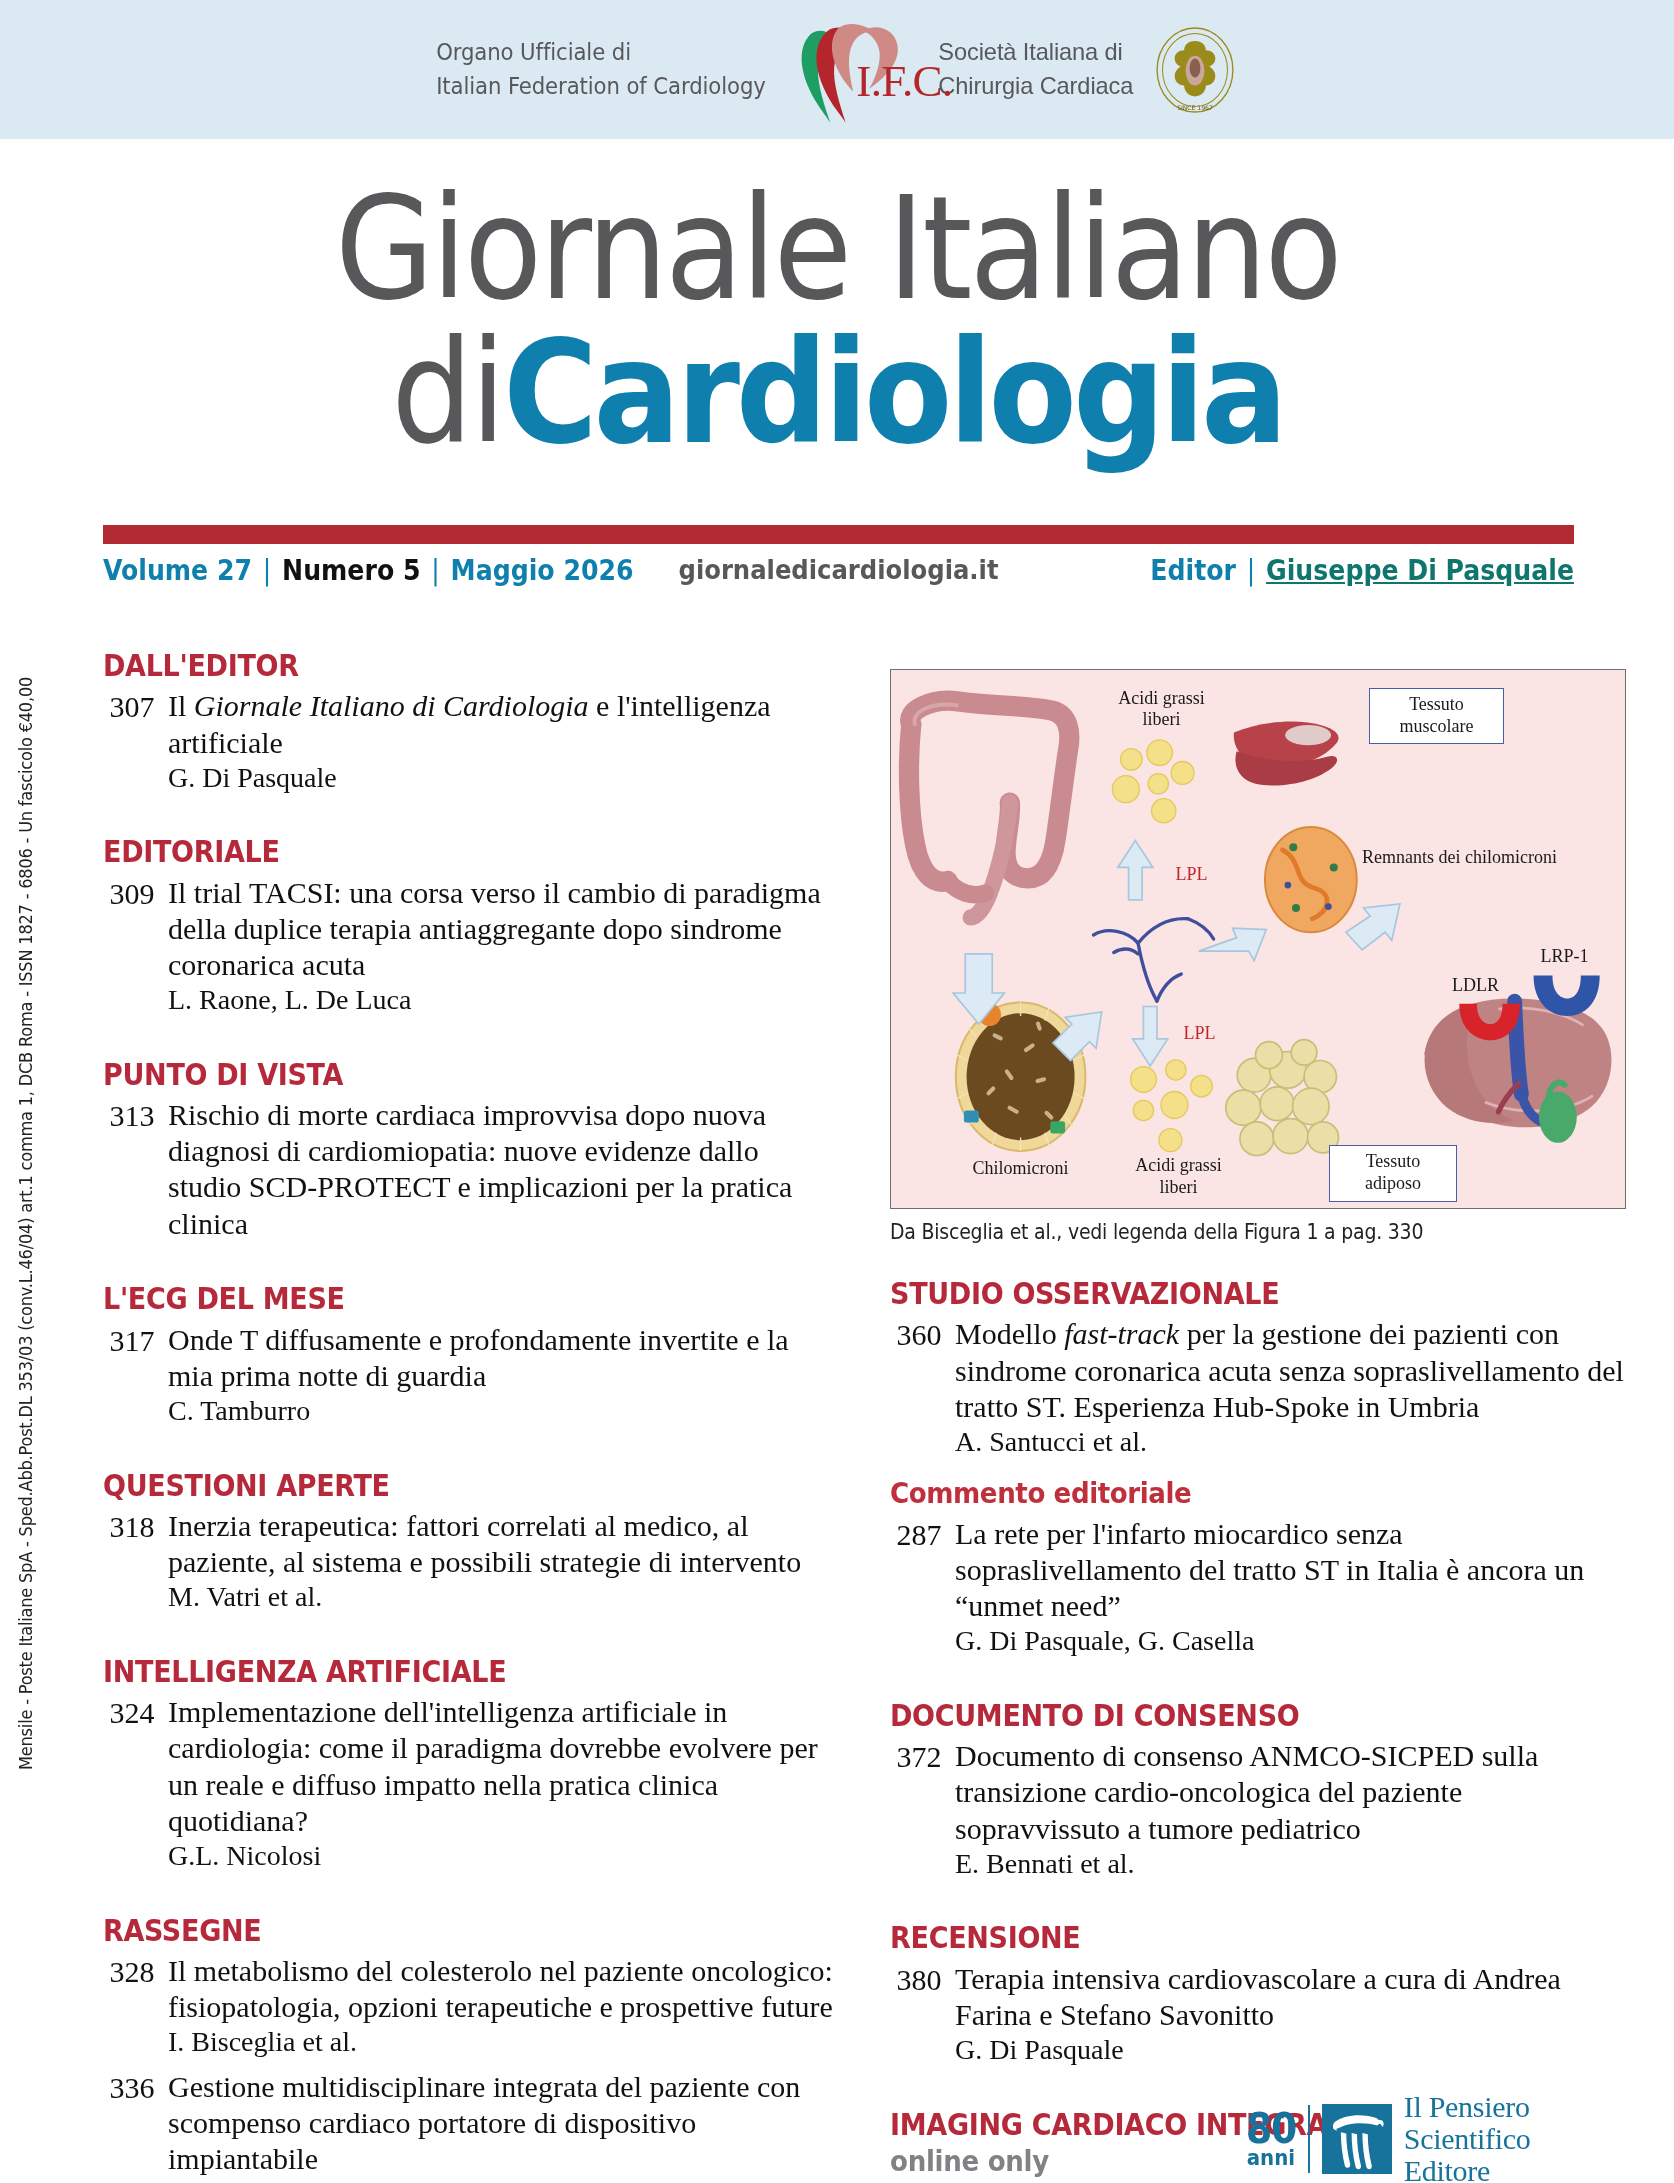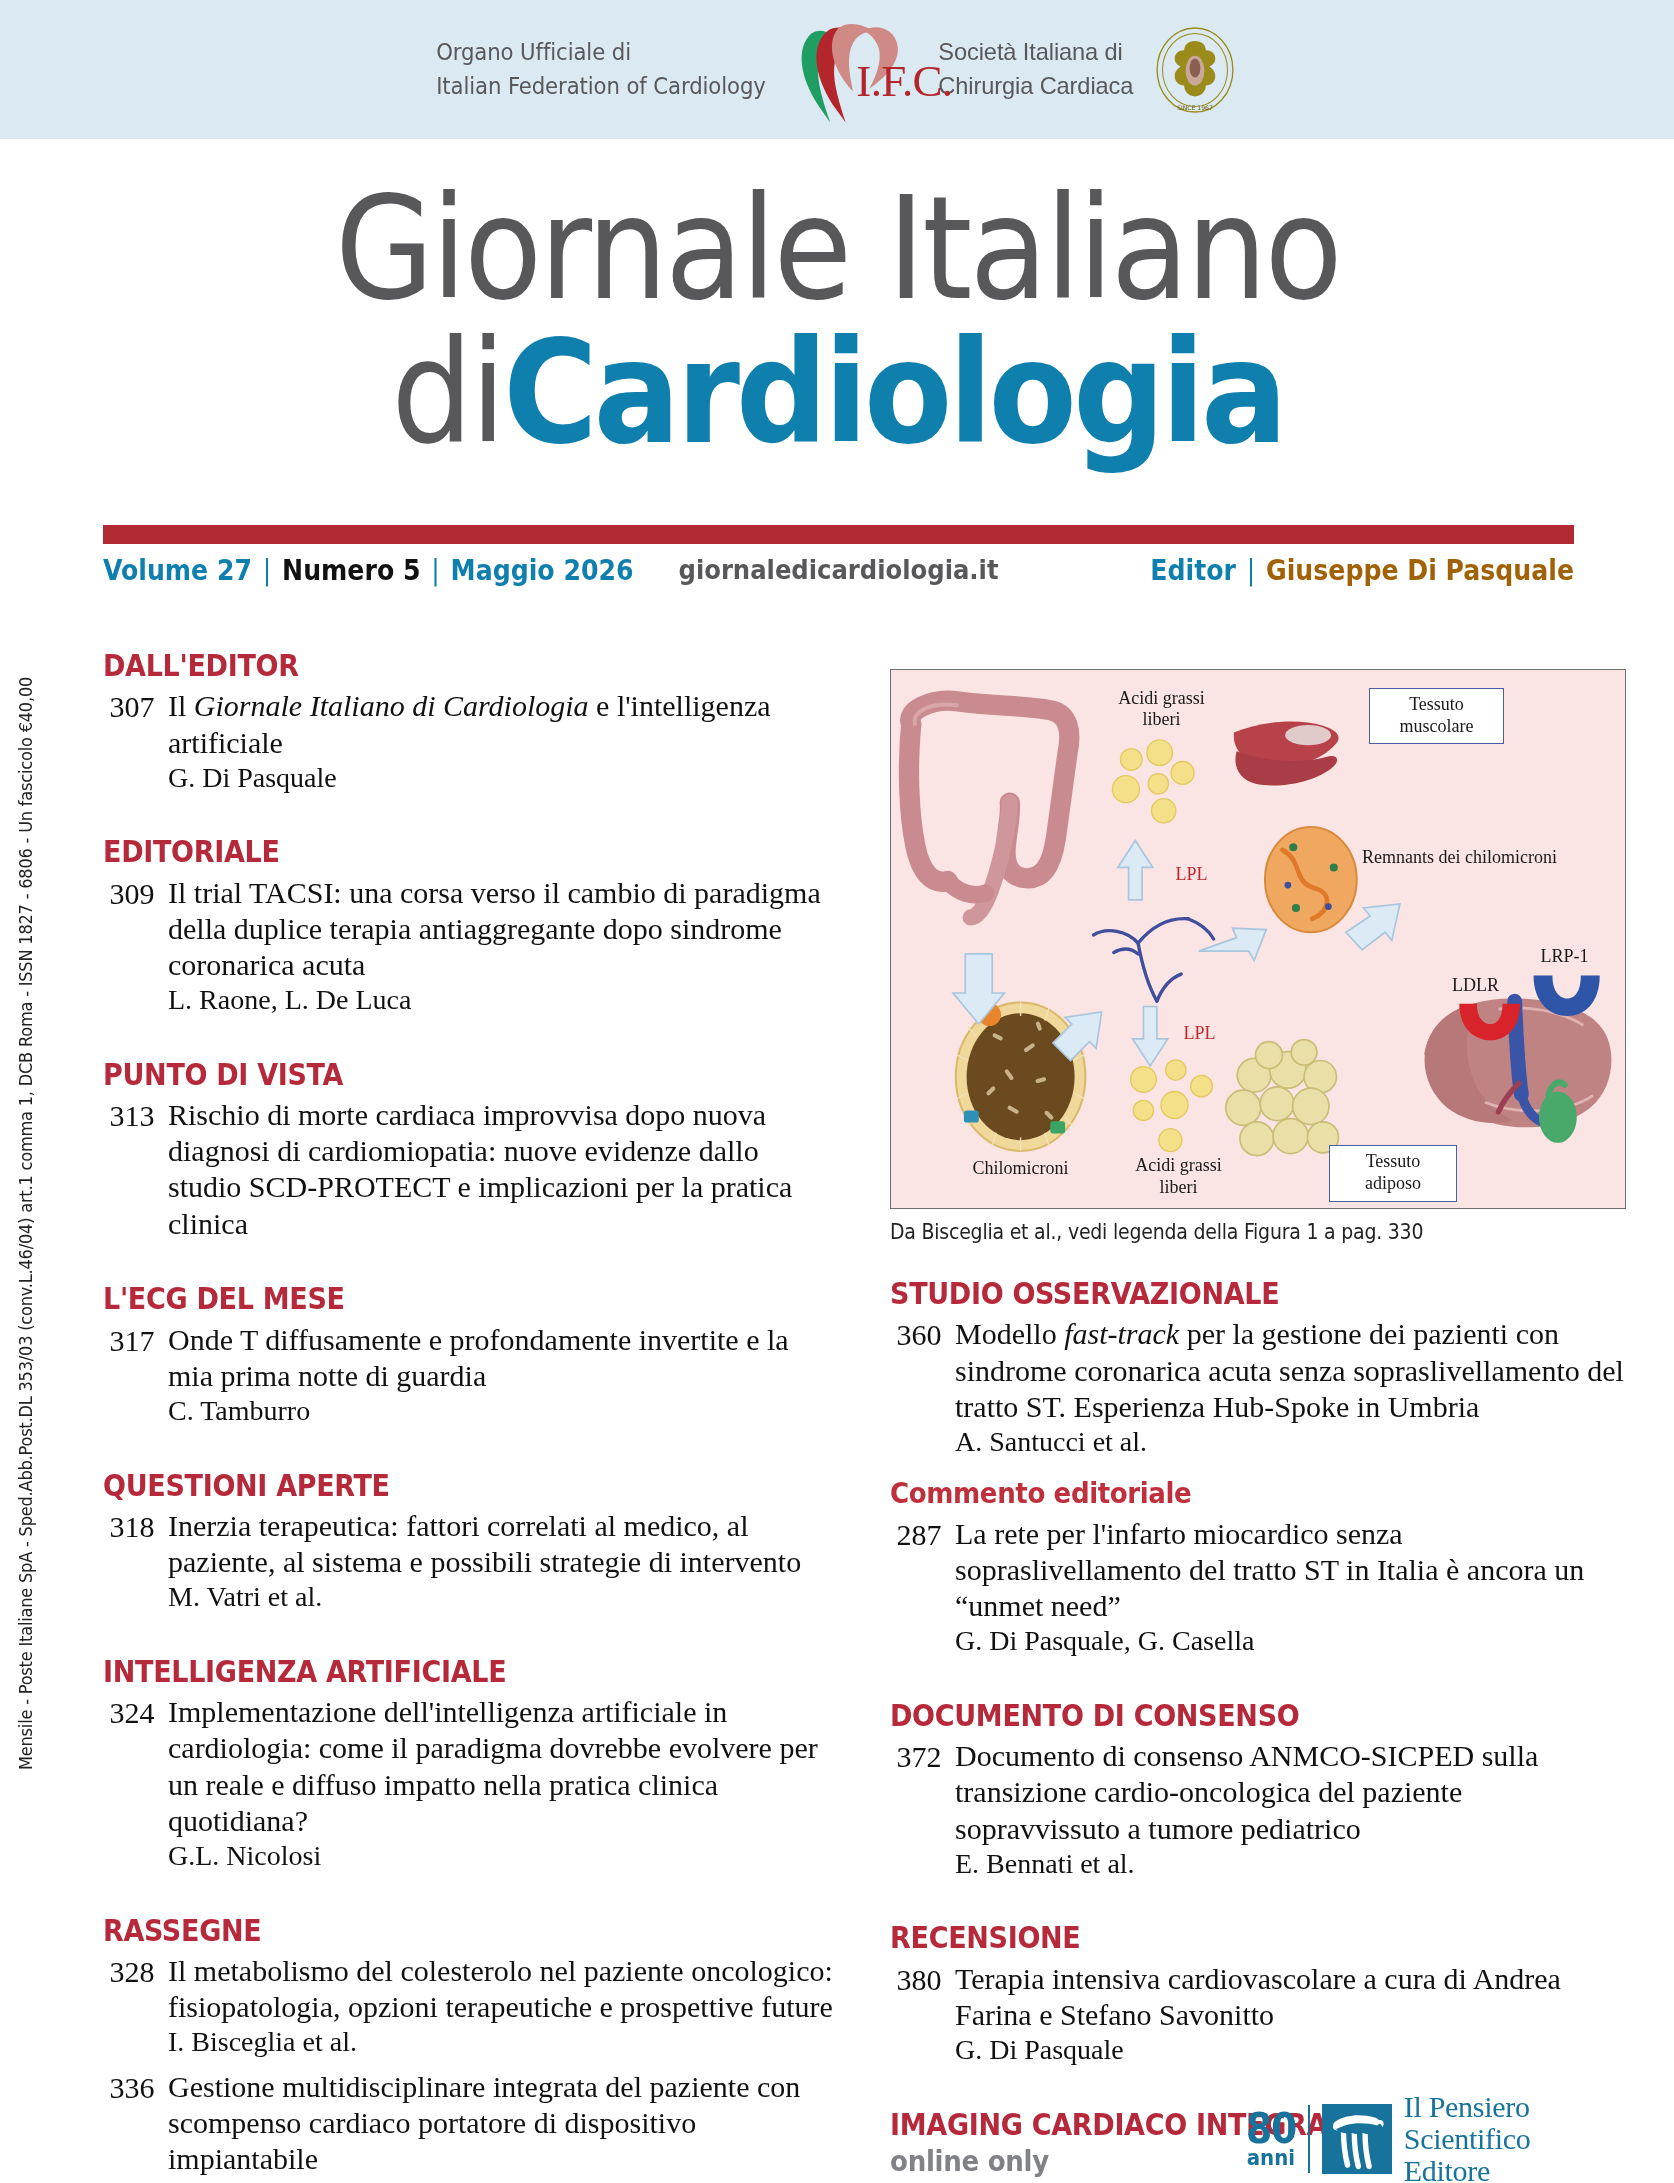--- a/index.html
+++ b/index.html
@@ -87,21 +87,21 @@
   .num { color: #111; }
   .mon { color: #0f7fae; }
   .issue-mid {
     position: absolute; left: 50%; transform: translateX(-50%);
     color: #58585b; font-weight: 700; font-size: 27px;
   }
   .issue-right {
     margin-left: auto; display: flex; align-items: baseline;
   }
   .ed-label { color: #0f7fae; }
-  .ed-name { color: #a16207; }
+  .ed-name { color: #0f766e; text-decoration: underline; }
 
   
   .toc {
     position: absolute; left: 0; top: 648px;
     width: 1675px; height: 1418px;
   }
   .col { position: absolute; top: 0; }
   .col-left  { left: 103px;  width: 736px; }
   .col-right { left: 890px; width: 736px; }
 

